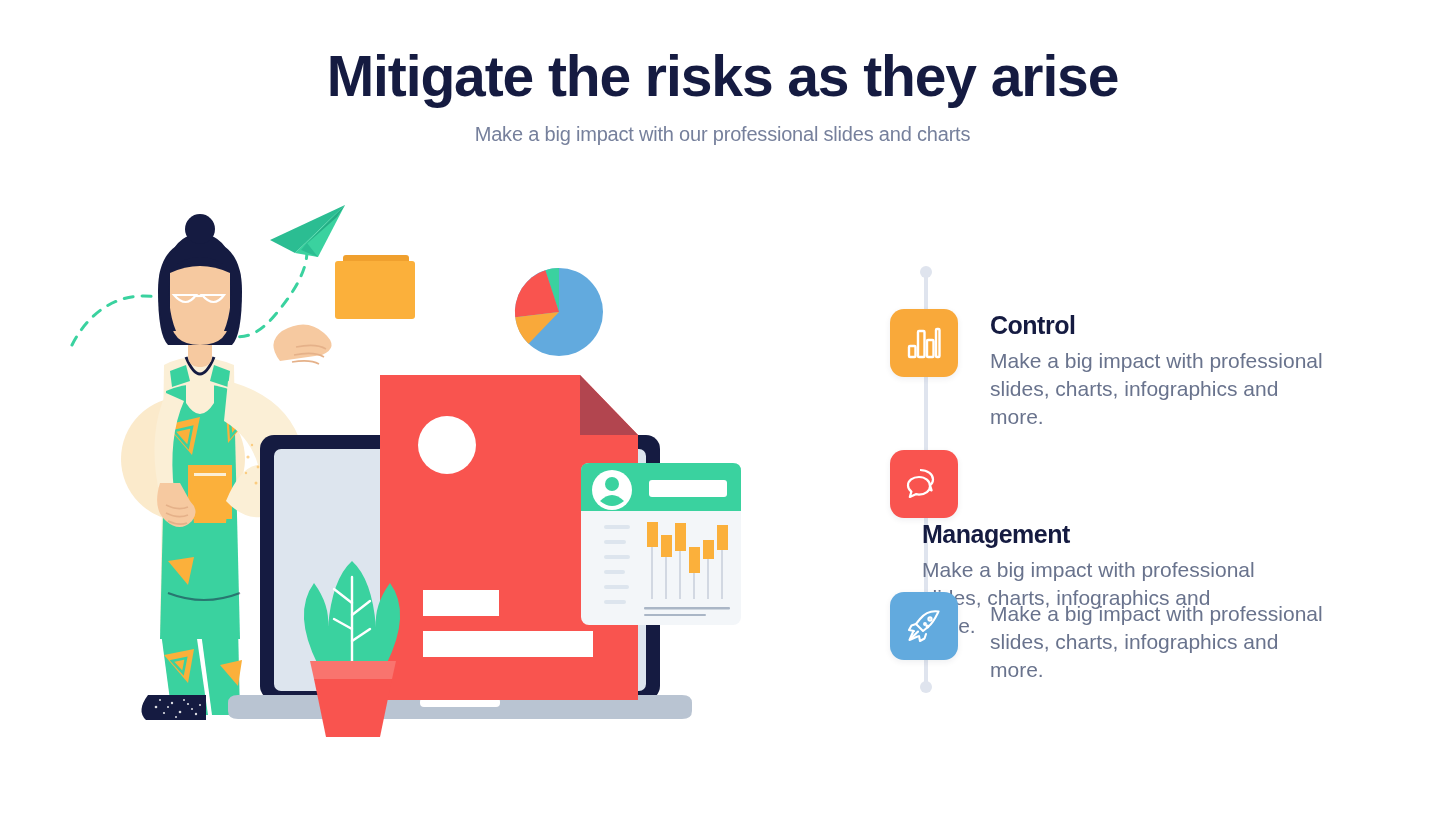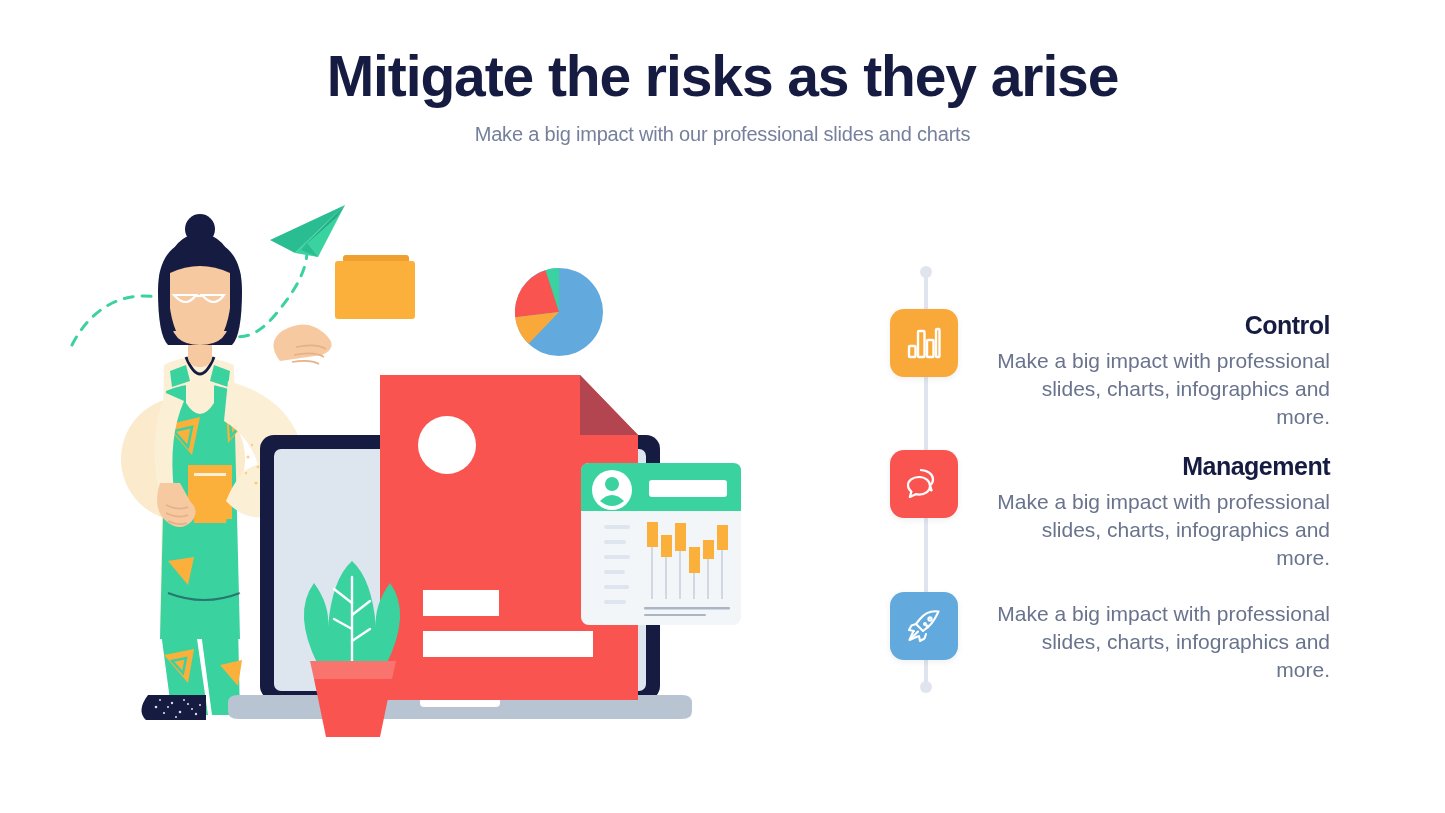--- a/index.html
+++ b/index.html
@@ -84,24 +84,23 @@
     background: #dfe4ee;
   }
   .timeline-dot.top { top: 6px; }
   .timeline-dot.bottom { top: 421px; }
 
   .feature {
     position: absolute;
     left: 0;
     display: flex;
     align-items: flex-start;
-    text-align: right;
   }
   .feature.f0 { top: 49px; }
-  .feature.f1 { top: 190px; }
+  .feature.f1 { top: 190px; flex-direction: column; }
   .feature.f2 { top: 332px; }
 
   .feature-icon {
     width: 68px;
     height: 68px;
     border-radius: 14px;
     flex: 0 0 68px;
     display: flex;
     align-items: center;
     justify-content: center;

